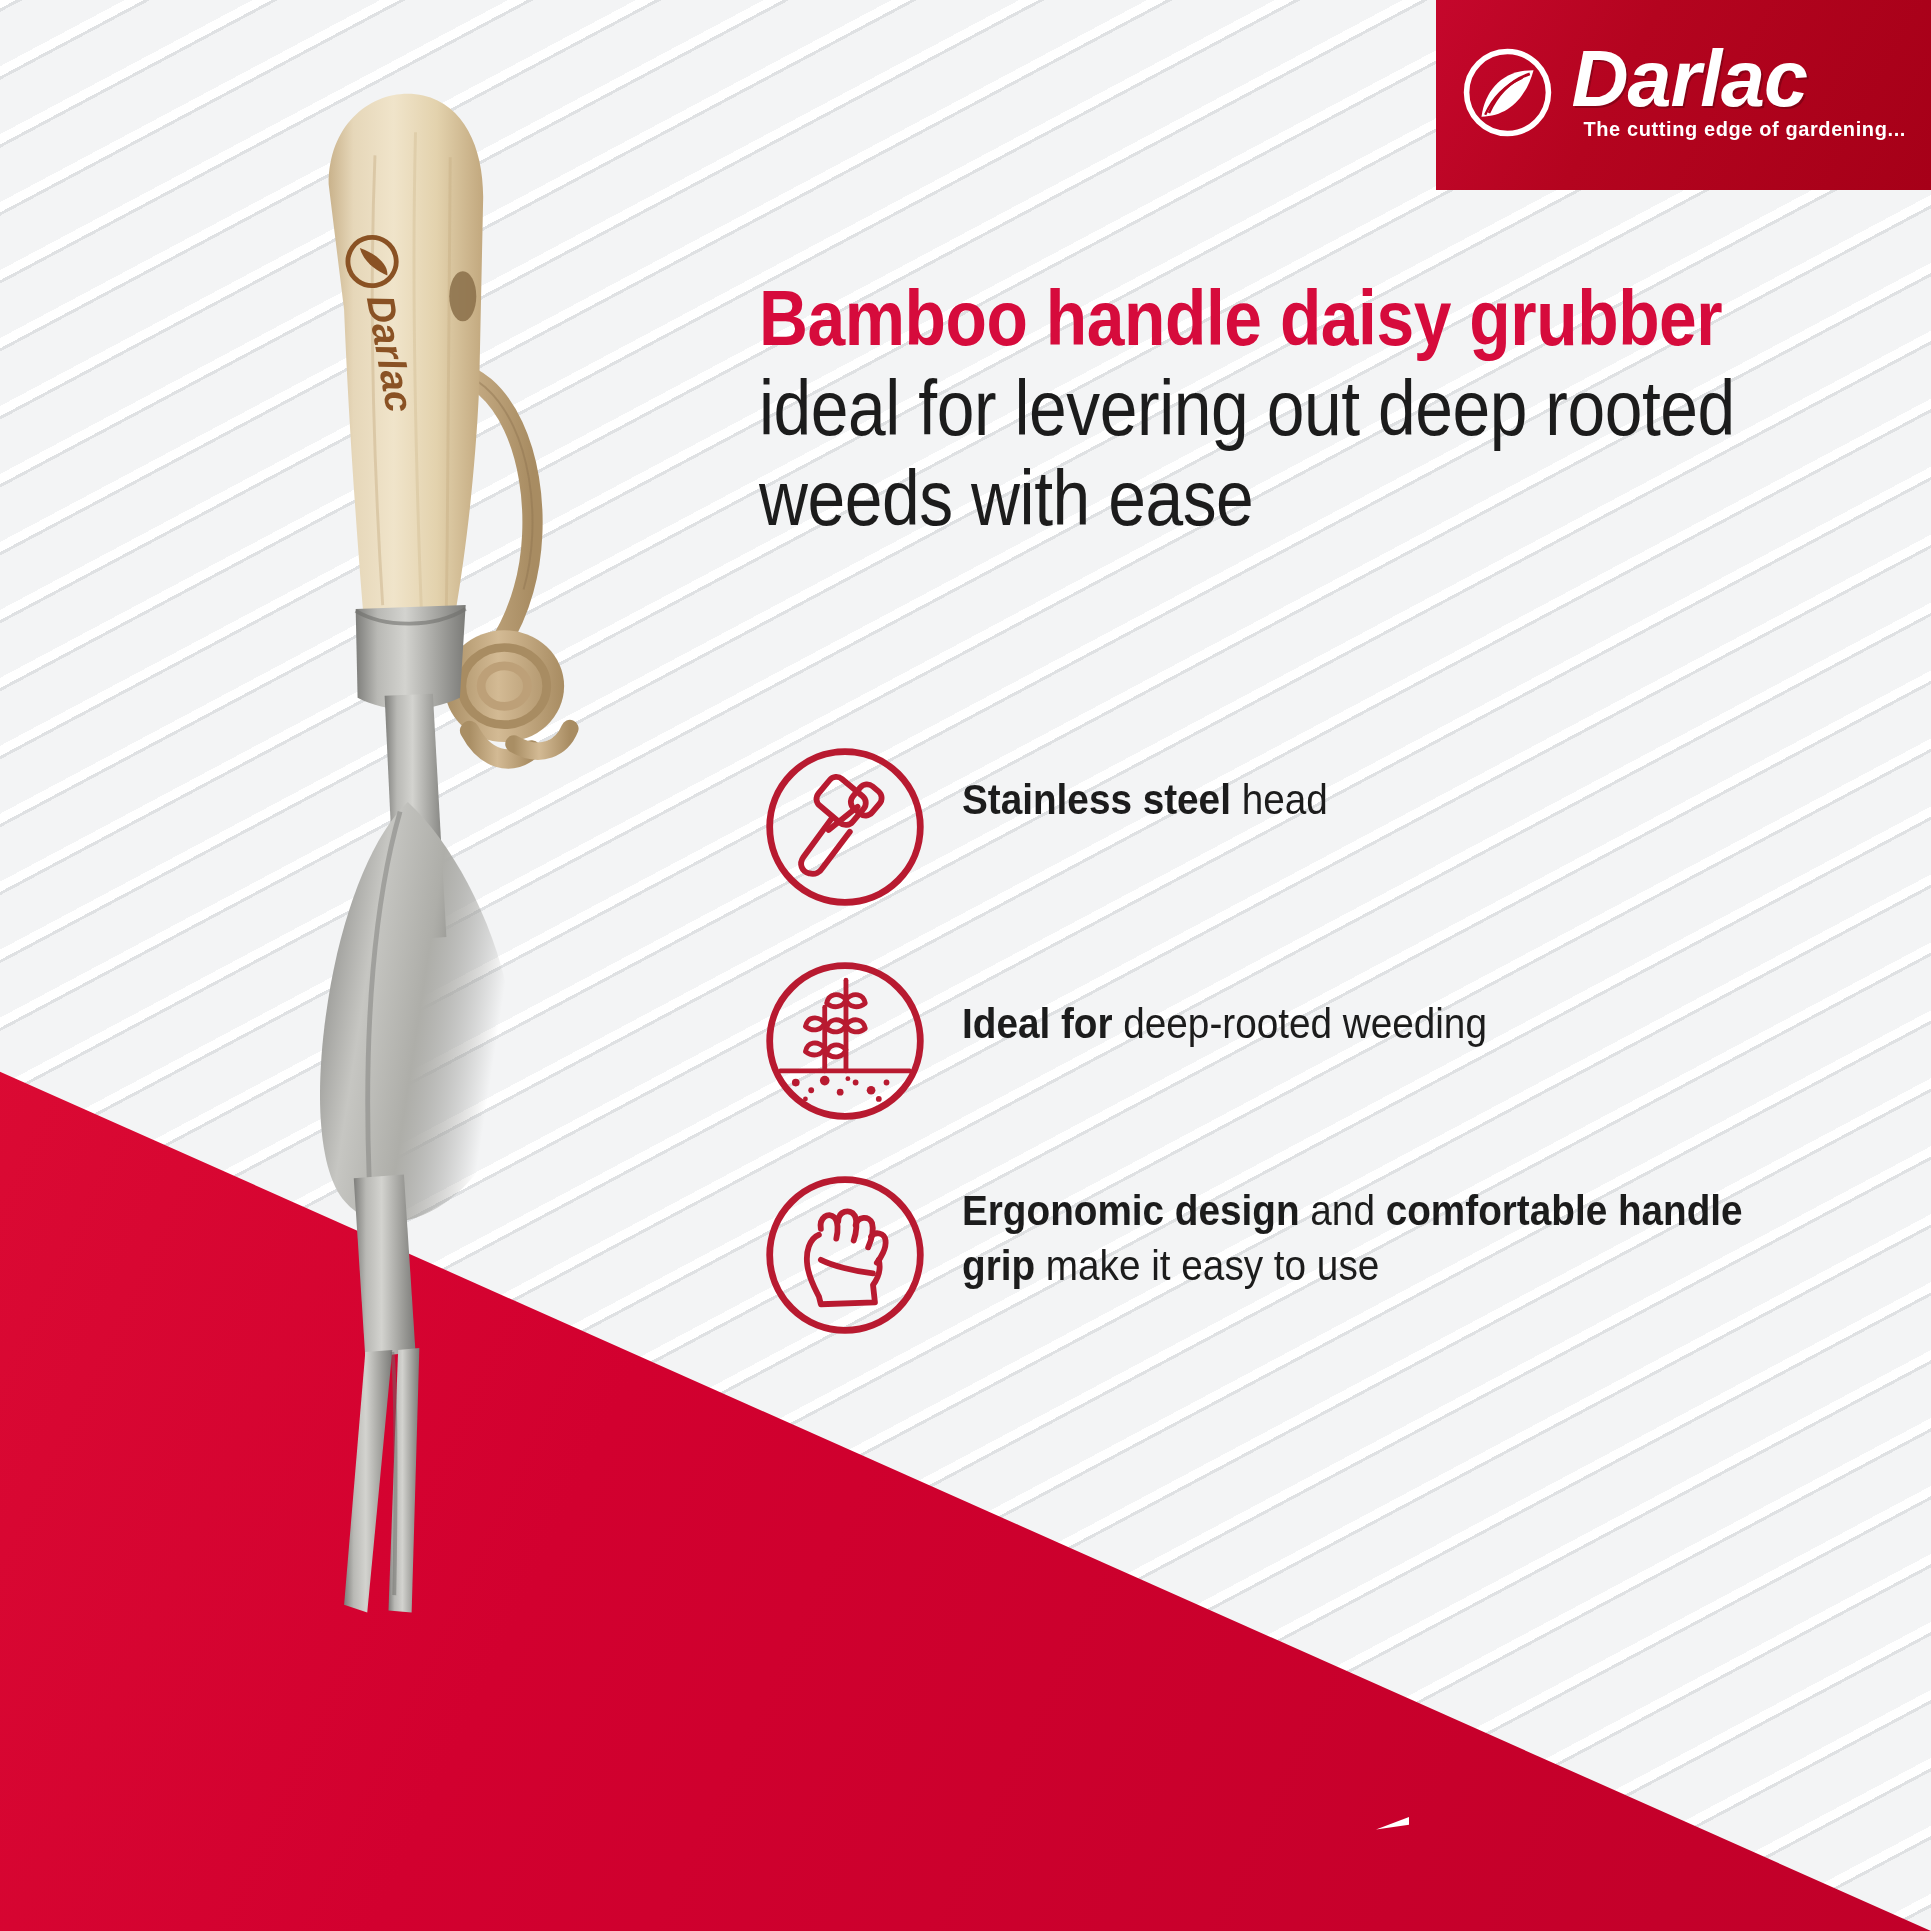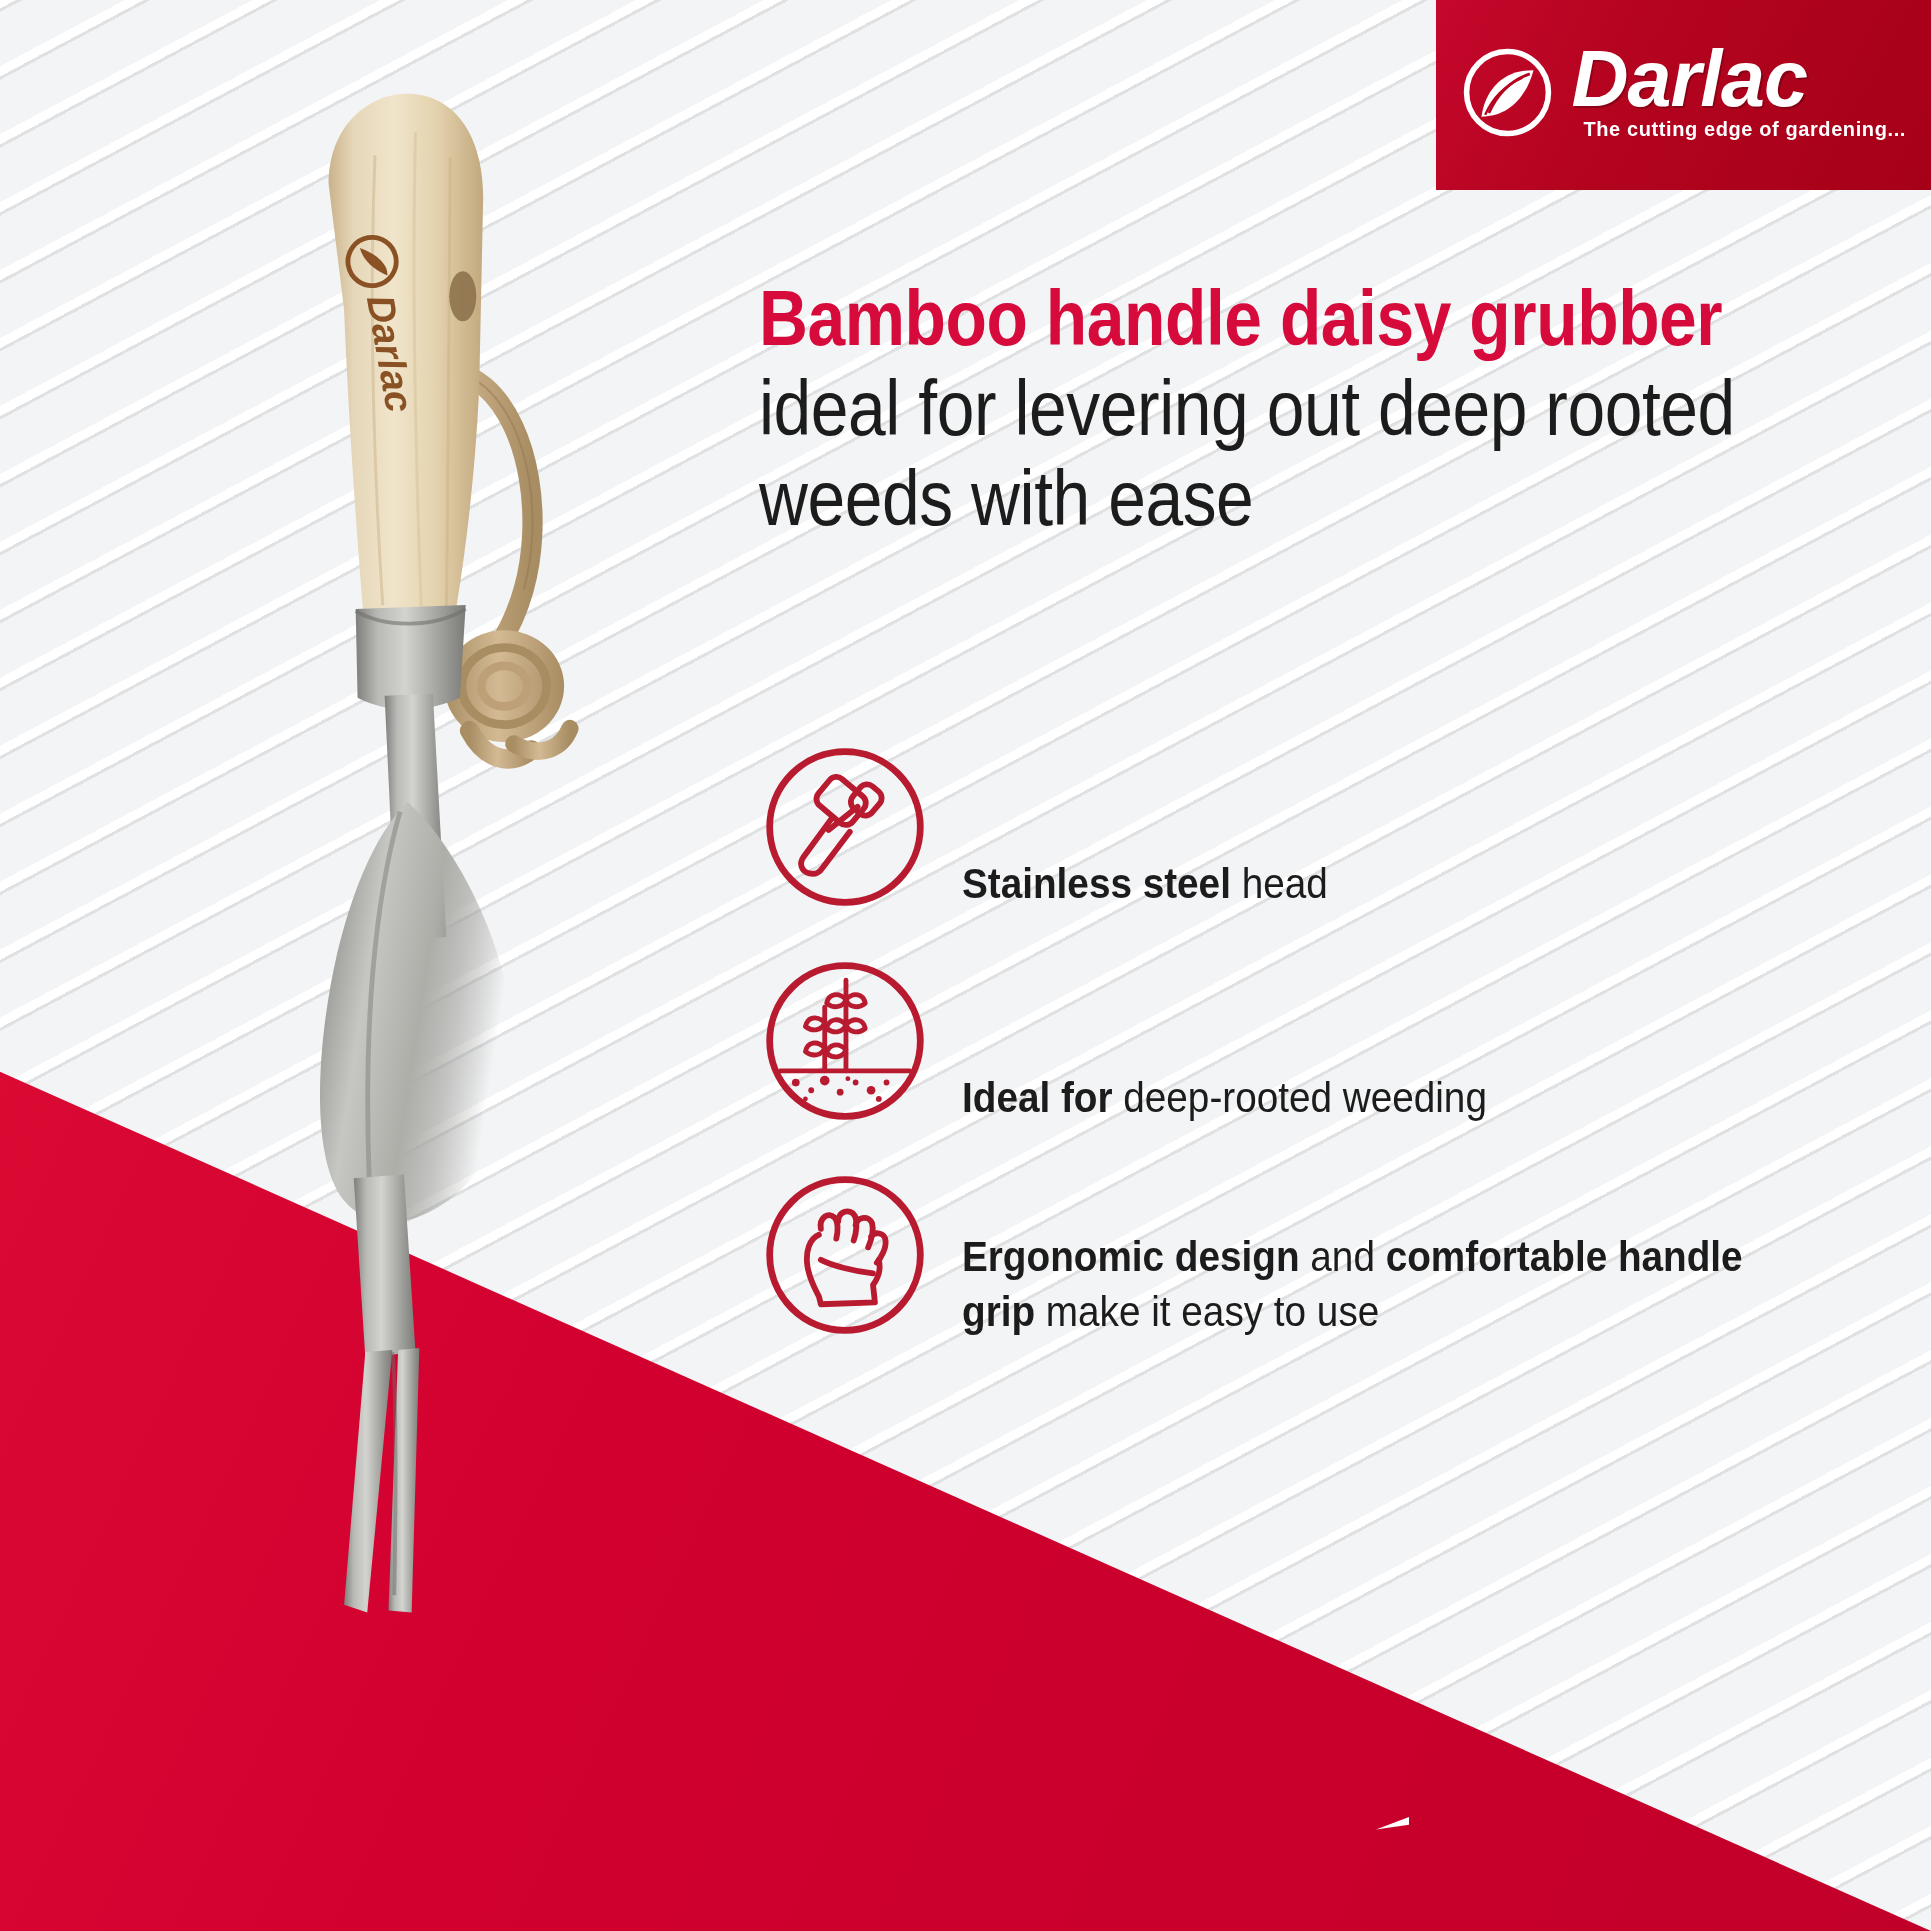--- a/index.html
+++ b/index.html
@@ -91,21 +91,21 @@
   .headline .hl-dark{color:#1c1c1c;font-weight:normal;}
 
   
   .features{
     position:absolute;
     left:761px;top:743px;
     width:1149px;
   }
   .feature{
     display:flex;
-    align-items:flex-end;
+    align-items:flex-start;
     margin-bottom:46px;
   }
   .feature-icon{
     flex:0 0 auto;
     width:168px;height:168px;
     margin-right:33px;
   }
   .feature-icon svg{display:block;width:100%;height:100%;}
   .feature-text{
     font-size:43px;

